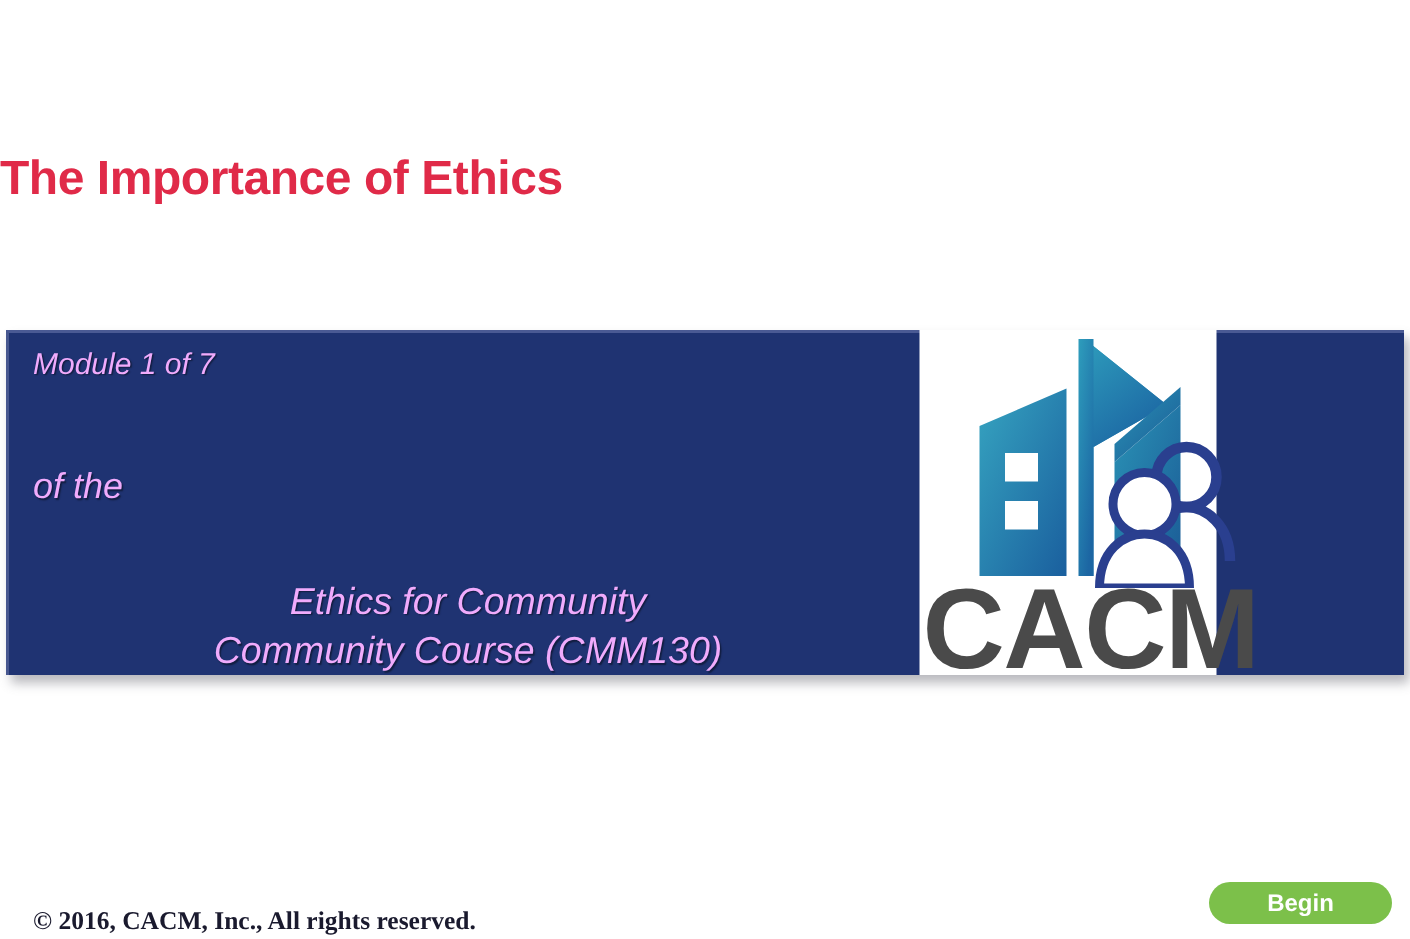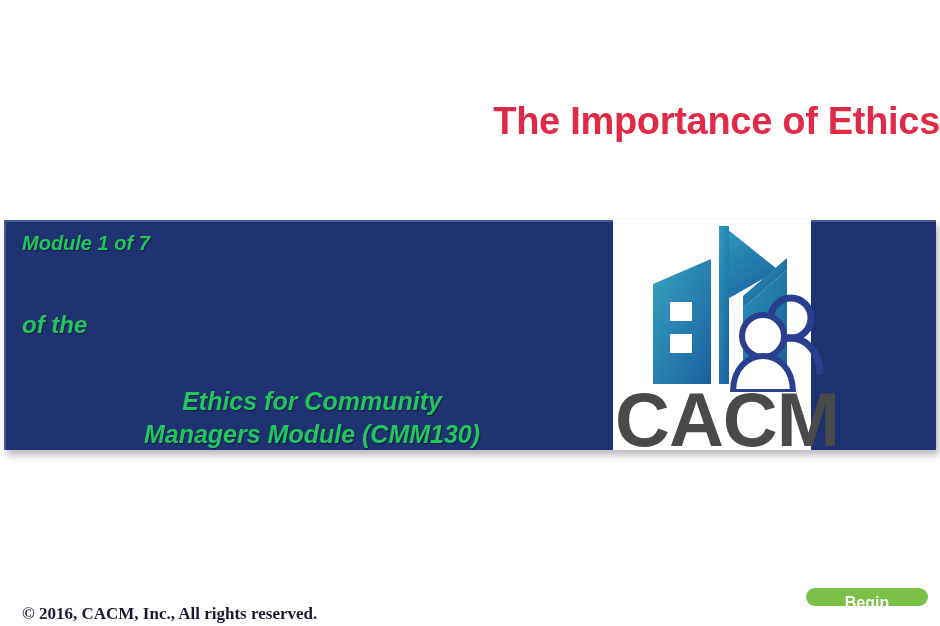--- a/index.html
+++ b/index.html
@@ -18,22 +18,22 @@
     background: #ffffff;
     overflow: hidden;
   }
 
   
   .slide-title {
     position: absolute;
     left: 0;
     top: 100px;
     width: 940px;
-    text-align: right;
-    font-size: 38px;
+    text-align: left;
+    font-size: 32px;
     font-weight: bold;
     letter-spacing: -0.3px;
     color: #e02a48;
     font-family: "Liberation Sans", sans-serif;
     white-space: nowrap;
   }
 
   
   .band {
     position: absolute;
@@ -46,23 +46,23 @@
     border-top: 2px solid #4a5a94;
     border-left: 2px solid #47578f;
     box-sizing: border-box;
   }
 
   .band-text {
     position: absolute;
     left: 16px;
     top: 8px;
     width: 580px;
-    color: #22c55e;
+    color: #f0abfc;
     font-style: italic;
-    font-weight: bold;
+    font-weight: normal;
     font-family: "Liberation Sans", sans-serif;
     text-shadow: 1px 1px 1px rgba(0,0,0,0.45);
   }
   .line-module {
     font-size: 20px;
     line-height: 26px;
     margin: 0 0 0 0;
   }
   .line-ofthe {
     font-size: 24px;
@@ -118,21 +118,21 @@
     color: #1a1a2e;
     font-family: Liberation Serif, serif;
     white-space: nowrap;
     margin-left: 12px;
   }
   .begin-button {
     position: absolute;
     left: 806px;
     top: 588px;
     width: 122px;
-    height: 18px;
+    height: 28px;
     background: #7cc04a;
     border-radius: 15px;
     color: #ffffff;
     font-size: 16px;
     font-weight: bold;
     font-family: "Liberation Sans", sans-serif;
     text-align: center;
     line-height: 29px;
     cursor: pointer;
     border: none;
@@ -145,21 +145,21 @@
 <div id="slide">
 
   <div class="slide-title">The Importance of Ethics</div>
 
   <div class="band">
     <div class="band-text">
       <div class="line-module">Module 1 of 7</div>
       <div class="line-ofthe">of the</div>
       <div class="line-course">
         <div>Ethics for Community</div>
-        <div>Managers Module (CMM130)</div>
+        <div>Community Course (CMM130)</div>
       </div>
     </div>
   </div>
 
   <div class="logo-card">
 
     <svg class="logo-mark" viewBox="0 0 215 170">
       <defs>
         <linearGradient id="gBldA" x1="0" y1="0" x2="1" y2="1">
           <stop offset="0%" stop-color="#36a4c0"></stop>

